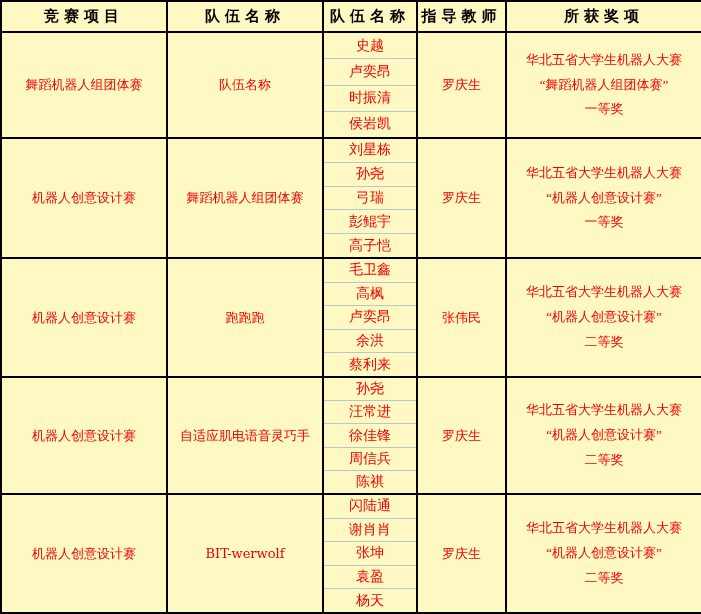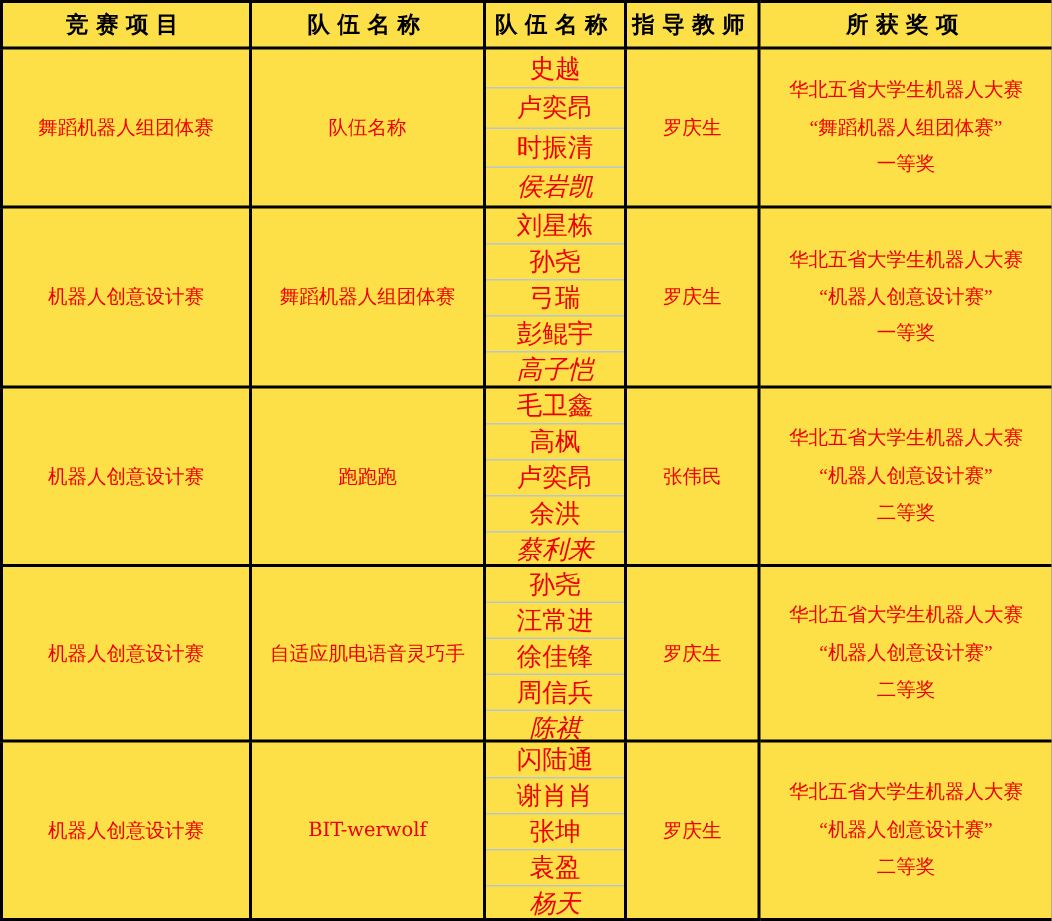--- a/index.html
+++ b/index.html
@@ -4,21 +4,21 @@
 <style>
   html, body {
     margin: 0;
     padding: 0;
     background: #ffffff;
     font-family: "DejaVu Serif", "Liberation Serif", serif;
   }
   .page {
     width: 701px;
     height: 614px;
-    background: #fde047;
+    background: #fef9c3;
     box-sizing: border-box;
   }
   table.results {
     width: 701px;
     height: 612px;
     border-collapse: collapse;
     table-layout: fixed;
   }
   table.results th,
   table.results td {
@@ -68,25 +68,24 @@
     display: flex;
     flex-direction: column;
   }
   .member {
     flex: 1 1 0;
     display: flex;
     align-items: center;
     justify-content: center;
     border-bottom: 1px solid #b7c7d0;
     color: #ee0000;
-    font-size: 17px;
+    font-size: 14px;
   }
   .member:last-child {
     border-bottom: none;
-    font-style: italic;
   }
 </style>
 </head>
 <body>
 
 <div class="page">
   <table class="results">
     <colgroup>
       <col class="c-project">
       <col class="c-team">

